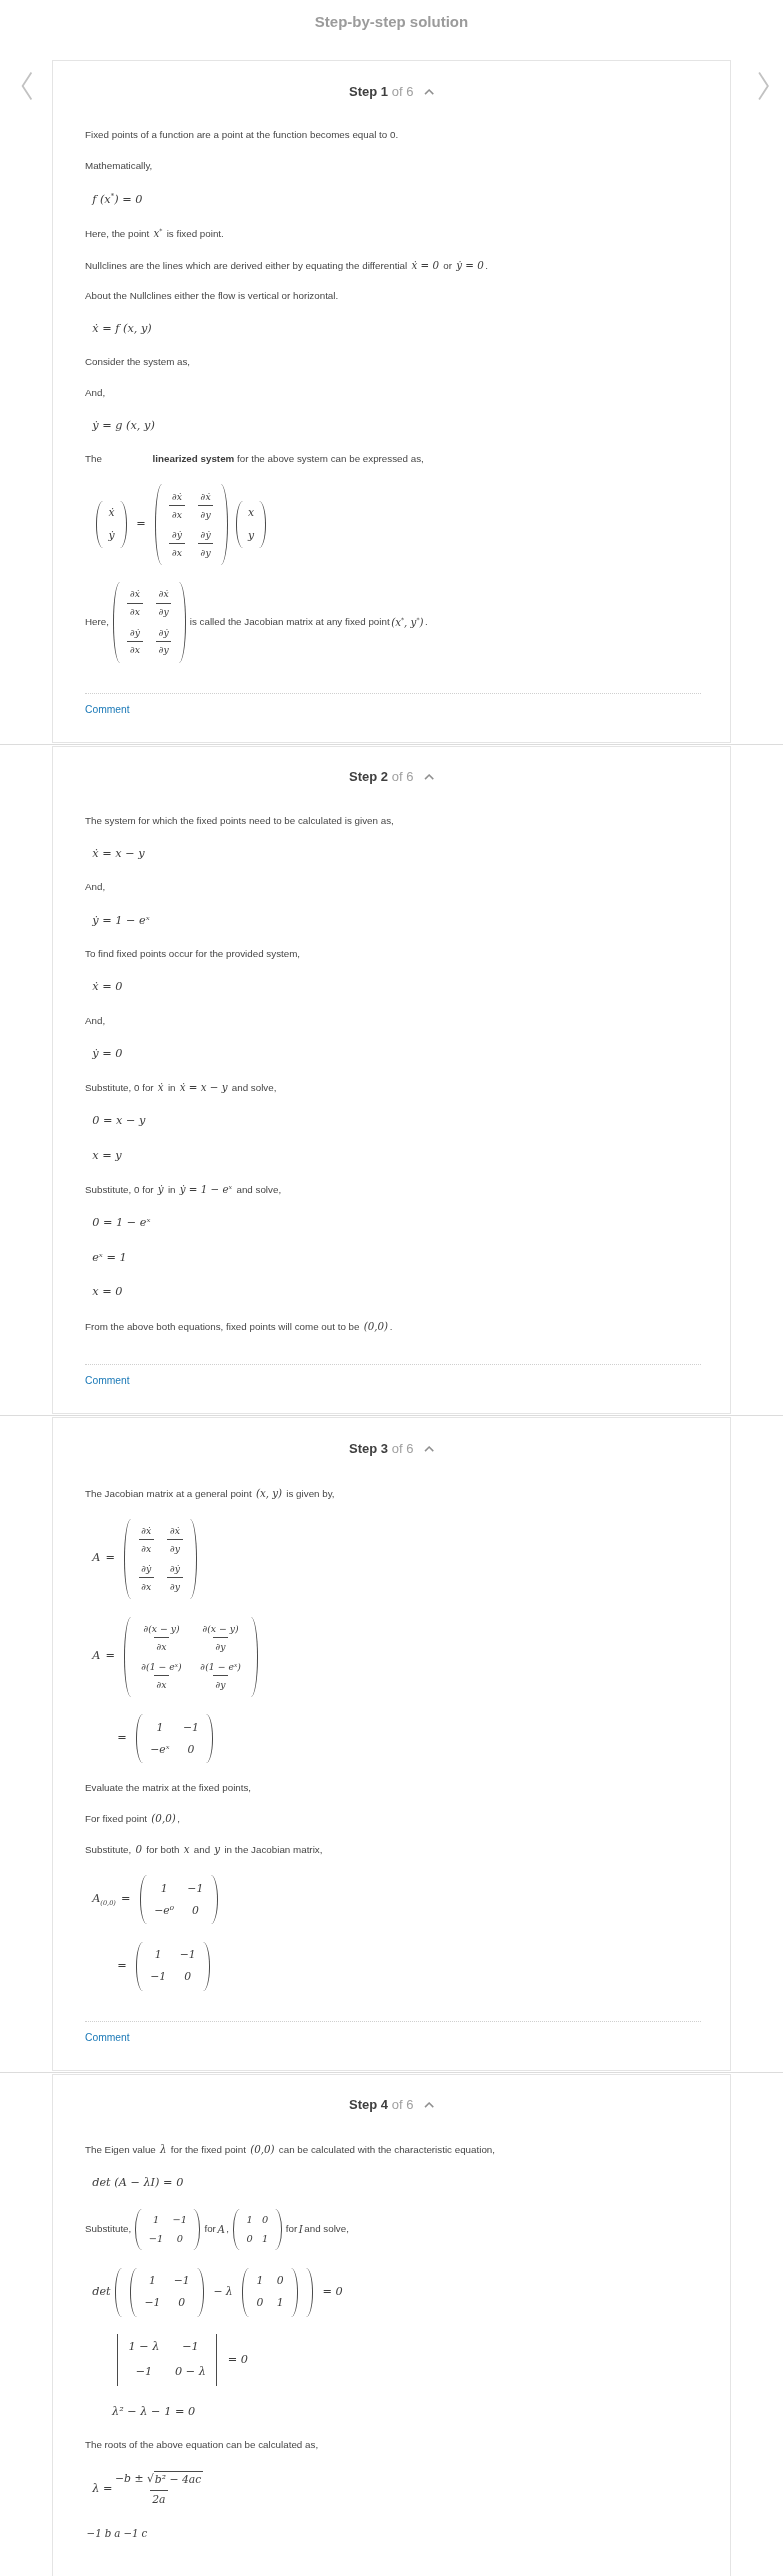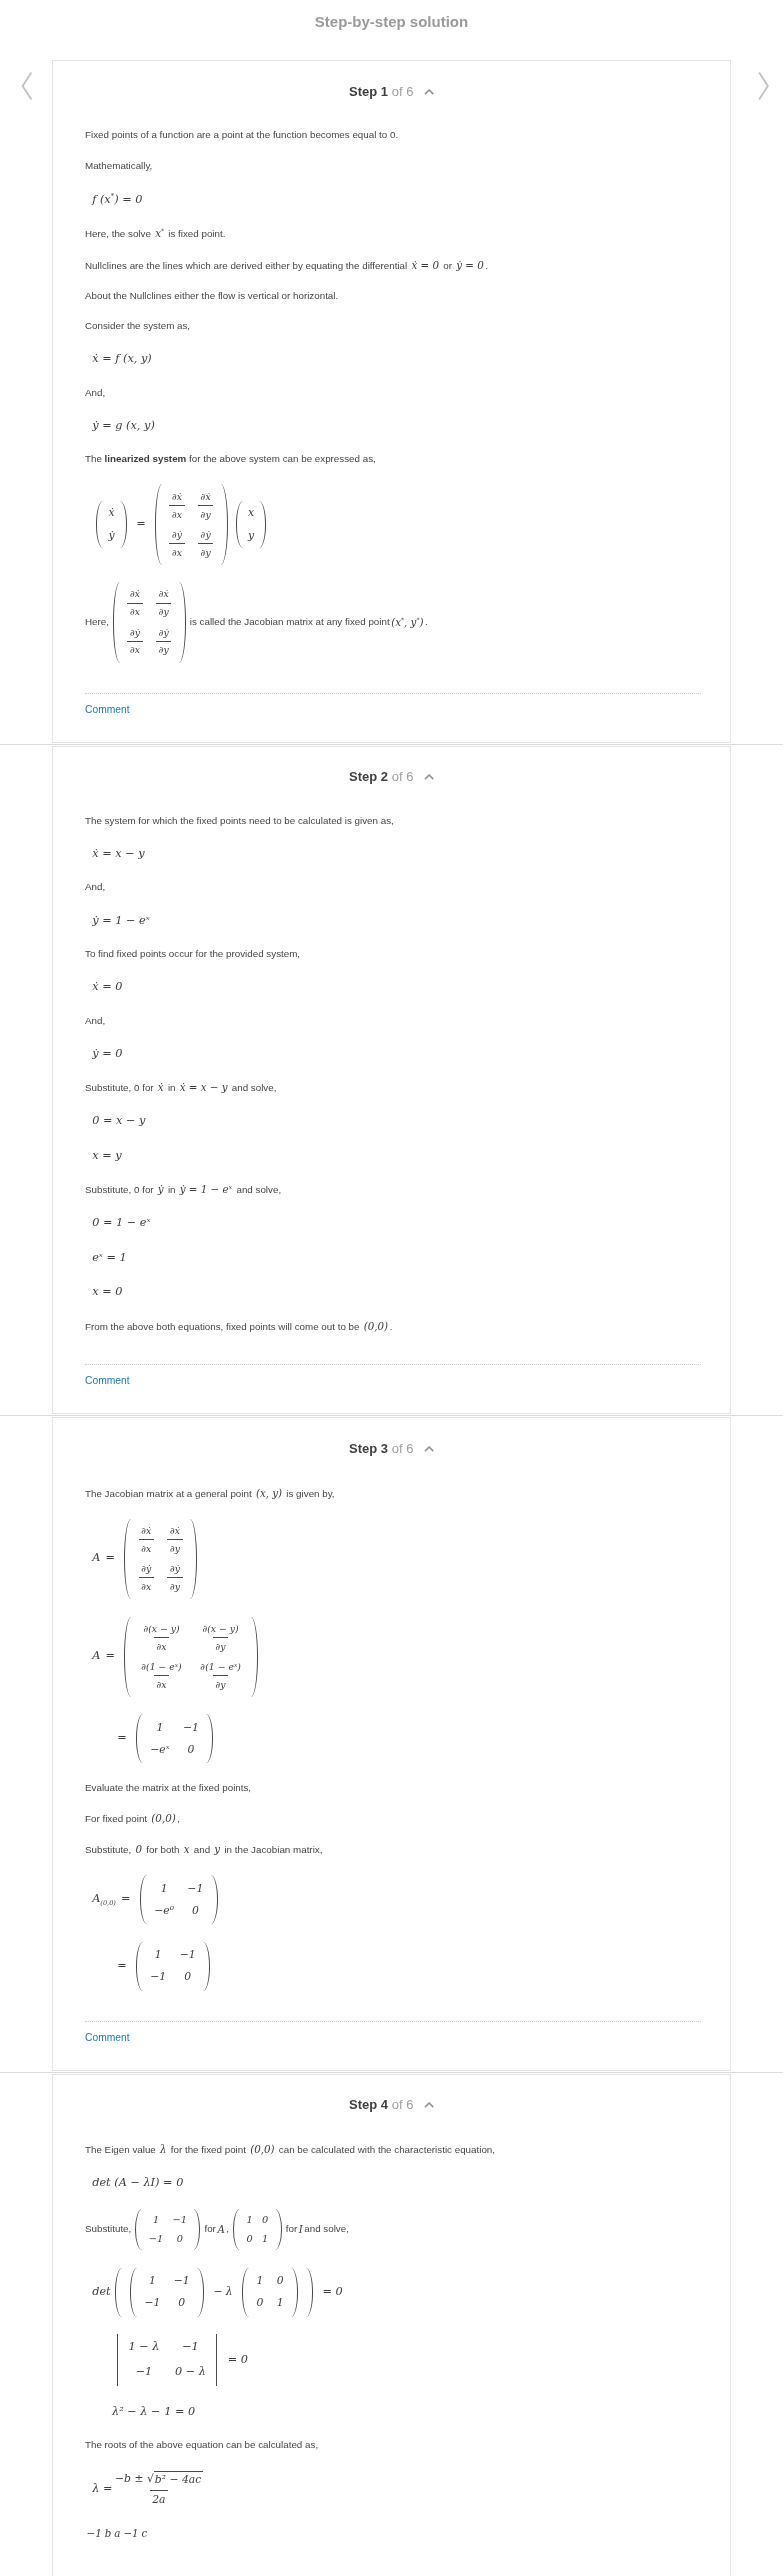--- a/index.html
+++ b/index.html
@@ -9,21 +9,21 @@
   .nav-arrow.left{left:18.5px;}
   .nav-arrow.right{right:11.3px;}
   .card{margin:0 52px;background:#fff;border:0.5px solid #e4e4e4;padding-bottom:27px;}
   .card-divider{border-top:1px solid #dcdcdc;margin:1px 0;}
   .step-head{text-align:center;padding-top:21.6px;margin-bottom:30px;font-size:13px;}
   .step-label{font-weight:bold;color:#3f3f3f;}
   .step-of{color:#9f9f9f;}
   .collapse{display:inline-block;margin-left:6.7px;vertical-align:0.5px;cursor:pointer;}
   .content{padding:0 29px 0 32px;}
   .blk{margin:15.5px 0;font-size:9.8px;line-height:1.5;}
-  .b{font-weight:bold;color:#3d3d3d;}
+  .b{font-weight:bold;color:#3d3d3d;margin-left:48px;}
   .m{font-family:"DejaVu Serif",serif;font-style:italic;color:#3d3d3d;padding:0 1.5px;font-size:10.3px;}
   .meq{font-family:"DejaVu Serif",serif;font-style:italic;color:#3d3d3d;font-size:11.3px;padding-left:7.2px;margin:17.5px 0;}
   sup{font-size:0.6em;}
   sub{font-size:0.58em;}
   .matrow{display:flex;align-items:center;flex-wrap:wrap;row-gap:5.2px;}
   .mat{display:inline-flex;align-items:center;margin:0 4.1px;font-size:10.8px;font-family:"DejaVu Serif",serif;font-style:italic;color:#3d3d3d;}
   .paren{display:inline-block;align-self:stretch;width:6.2px;}
   .paren.l{border-left:1px solid #4a4a4a;border-radius:100% 0 0 100% / 50% 0 0 50%;margin-right:4.1px;}
   .paren.r{border-right:1px solid #4a4a4a;border-radius:0 100% 100% 0 / 0 50% 50% 0;margin-left:4.1px;}
   .mgrid{display:grid;grid-template-columns:auto auto;gap:6.2px 13.4px;padding:5.2px 3.1px;justify-items:center;align-items:center;}
@@ -63,25 +63,25 @@
     <span class="step-label">Step 1</span>
     <span class="step-of">of 6</span>
     <span class="collapse"><svg width="10.3" height="6.2" viewBox="0 0 20 12">
           <polyline points="2,10 10,2 18,10" fill="none" stroke="#909090" stroke-width="3"></polyline>
         </svg></span>
   </div>
   <div class="content">
     <div class="blk">Fixed points of a function are a point at the function becomes equal to 0.</div>
     <div class="blk">Mathematically,</div>
     <div class="blk meq"><span>f (x</span><sup>*</sup><span>) = 0</span></div>
-    <div class="blk"><span>Here, the solve </span><span class="m"><span>x</span><sup>*</sup></span><span> is fixed point.</span></div>
+    <div class="blk"><span>Here, the point </span><span class="m"><span>x</span><sup>*</sup></span><span> is fixed point.</span></div>
     <div class="blk"><span>Nullclines are the lines which are derived either by equating the differential </span><span class="m">ẋ = 0</span><span> or </span><span class="m">ẏ = 0</span><span>.</span></div>
     <div class="blk">About the Nullclines either the flow is vertical or horizontal.</div>
+    <div class="blk meq">ẋ = f (x, y)</div>
     <div class="blk">Consider the system as,</div>
-    <div class="blk meq">ẋ = f (x, y)</div>
     <div class="blk">And,</div>
     <div class="blk meq">ẏ = g (x, y)</div>
     <div class="blk"><span>The </span><span class="b">linearized system</span><span> for the above system can be expressed as,</span></div>
     <div class="blk matrow meq">
       <span class="mat">
           <span class="paren l"></span>
           <span class="vgrid">
             <span>ẋ</span>
             <span>ẏ</span>
           </span>

